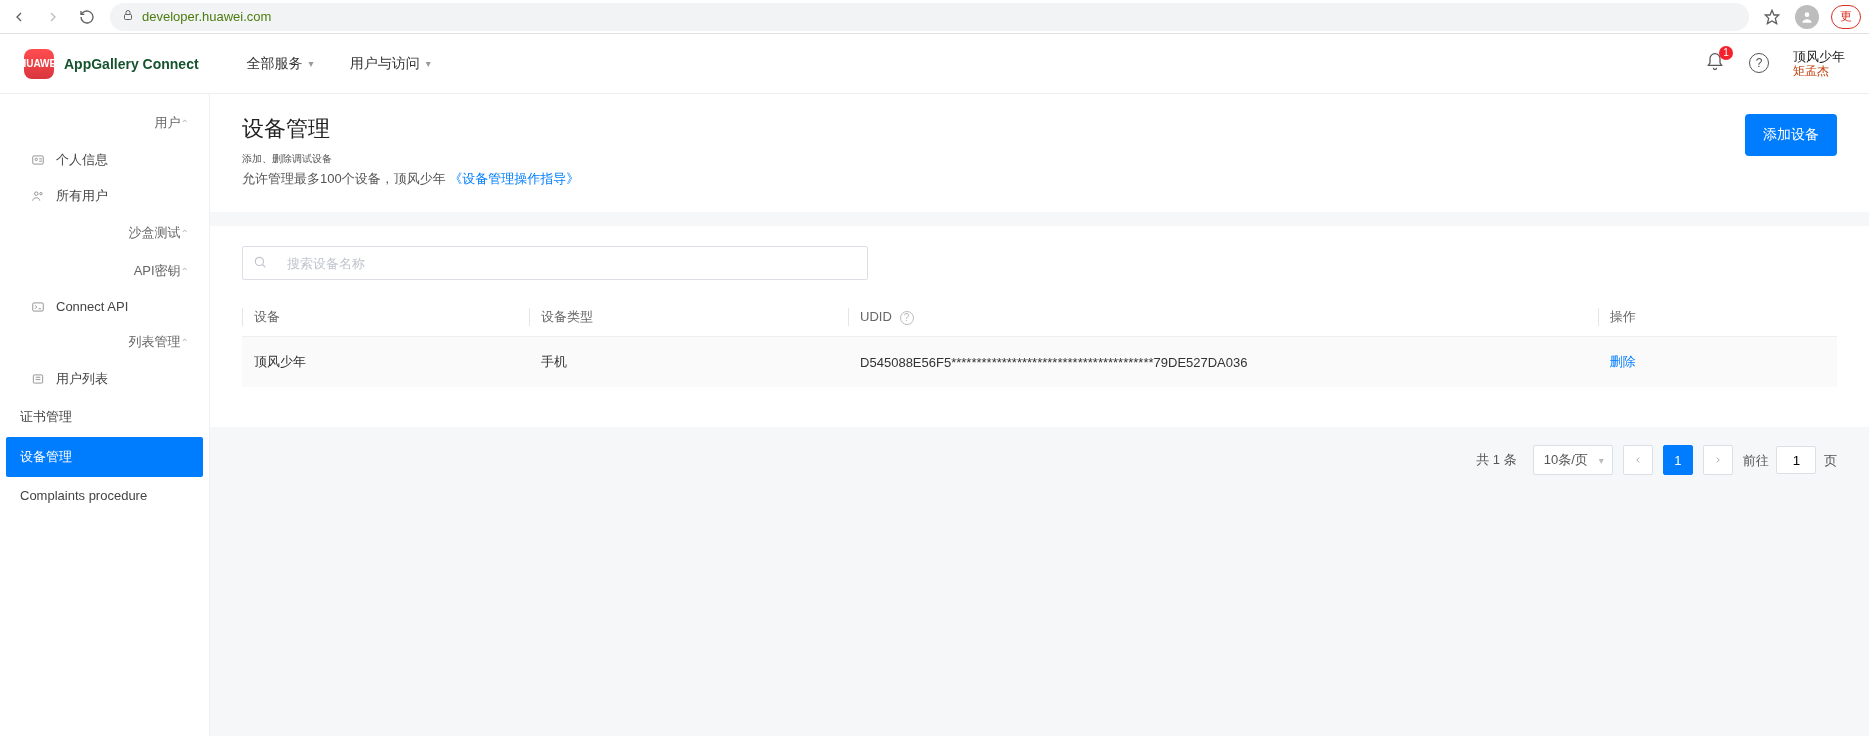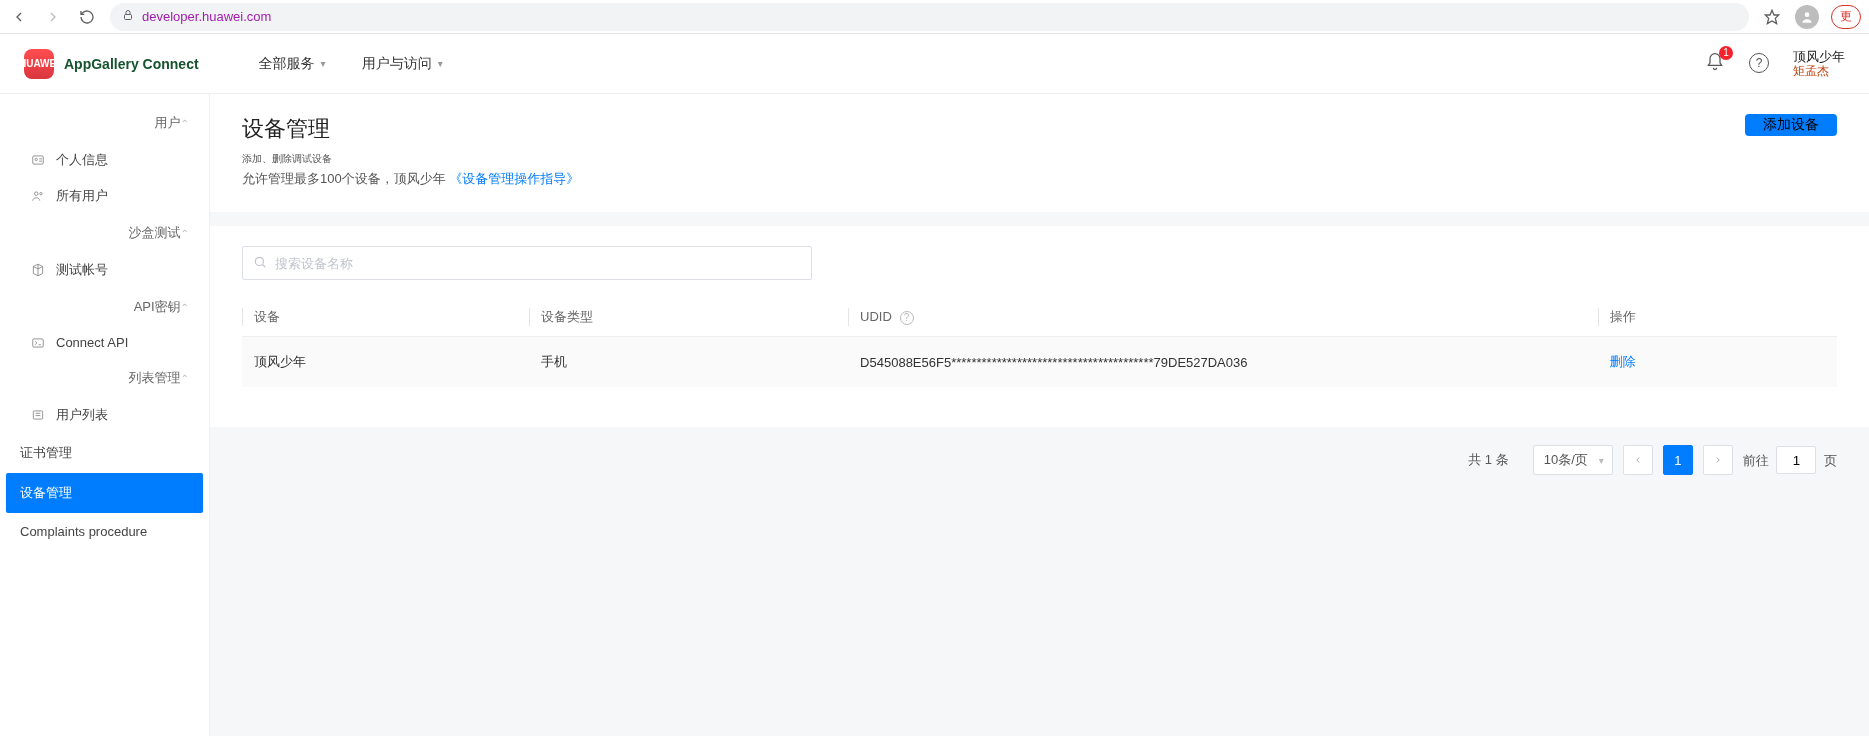--- a/index.html
+++ b/index.html
@@ -5,30 +5,30 @@
   * { box-sizing: border-box; margin: 0; padding: 0; }
   body { font-family: "Microsoft YaHei", Arial, sans-serif; font-size: 14px; color: #333; background: #fff; }
 
   
   .chrome-bar { height: 34px; background: #fff; border-bottom: 1px solid #e0e0e0; display: flex; align-items: center; padding: 0 8px; gap: 12px; }
   .nav-btn { width: 22px; height: 22px; display: flex; align-items: center; justify-content: center; color: #606060; border-radius: 50%; }
   .nav-btn.disabled { color: #bdbdbd; }
   .reload-btn { color: #606060; }
   .omnibox { flex: 1; height: 28px; background: #f1f3f4; border-radius: 14px; display: flex; align-items: center; padding: 0 12px; gap: 8px; color: #5f6368; font-size: 13px; }
   .omnibox .lock { color: #5f6368; }
-  .omnibox .url { color: #a21caf; }
+  .omnibox .url { color: #4d7c0f; }
   .star { color: #606060; }
   .avatar-circle { width: 24px; height: 24px; border-radius: 50%; background: #bdbdbd; display: flex; align-items: center; justify-content: center; color: #fff; }
   .overflow-btn { width: 30px; height: 24px; border: 1px solid #d93025; border-radius: 12px; color: #d93025; display: flex; align-items: center; justify-content: center; font-size: 12px; }
 
   
   .app-header { height: 60px; border-bottom: 1px solid #eee; display: flex; align-items: center; padding: 0 24px; }
   .logo-box { width: 30px; height: 30px; background: linear-gradient(180deg, #ff4d4f, #d9363e); border-radius: 8px; display: flex; align-items: center; justify-content: center; color: #fff; font-size: 10px; font-weight: bold; }
   .logo-text { margin-left: 10px; font-weight: 600; font-size: 14px; color: #14532d; }
-  .header-menu { display: flex; gap: 36px; margin-left: 60px; }
+  .header-menu { display: flex; gap: 36px; margin-left: 48px; }
   .header-menu-item { display: flex; align-items: center; gap: 6px; color: #333; cursor: pointer; }
   .header-menu-item .chev { color: #999; font-size: 10px; }
   .header-right { margin-left: auto; display: flex; align-items: center; gap: 24px; }
   .bell-wrap { position: relative; color: #555; }
   .badge { position: absolute; top: -6px; right: -8px; background: #f5222d; color: #fff; border-radius: 8px; min-width: 14px; height: 14px; font-size: 10px; display: flex; align-items: center; justify-content: center; padding: 0 3px; }
   .help-circle { width: 20px; height: 20px; border: 1.5px solid #555; border-radius: 50%; display: flex; align-items: center; justify-content: center; font-size: 12px; color: #555; }
   .user-block { line-height: 1.2; }
   .user-block .name { font-size: 13px; color: #222; }
   .user-block .sub { font-size: 12px; color: #c2410c; }
 
@@ -45,40 +45,40 @@
 
   
   .main { flex: 1; background: #f6f7f9; overflow: auto; }
   .panel { background: #fff; margin: 0; }
   .panel-head { padding: 20px 32px 24px; display: flex; align-items: flex-start; border-bottom-width: 0; }
   .panel-head-left { flex: 1; }
   .page-title { font-size: 22px; font-weight: 500; color: #222; margin-bottom: 8px; }
   .page-sub { font-size: 10px; color: #555; margin-bottom: 4px; }
   .page-desc { font-size: 13px; color: #555; }
   .page-desc a { color: #007dff; text-decoration: none; }
-  .add-btn { background: #007dff; color: #000000; border: none; border-radius: 4px; padding: 2px 18px; font-size: 14px; cursor: pointer; }
+  .add-btn { background: #007dff; color: #ffffff; border: none; border-radius: 4px; padding: 12px 18px; font-size: 14px; cursor: pointer; }
 
   .gap { height: 14px; background: #f6f7f9; }
 
   .panel-body { padding: 20px 32px 40px; }
-  .search-box { width: 570px; height: 34px; border: 1px solid #dcdfe6; border-radius: 2px; display: flex; align-items: center; padding: 0 10px; gap: 8px; color: #c0c4cc; margin-bottom: 18px; }
+  .search-box { width: 626px; height: 34px; border: 1px solid #dcdfe6; border-radius: 2px; display: flex; align-items: center; padding: 0 10px; gap: 20px; color: #c0c4cc; margin-bottom: 18px; }
   .search-box input { border: none; outline: none; flex: 1; font-size: 13px; color: #333; background: transparent; }
   .search-box input::placeholder { color: #c0c4cc; }
 
   table { width: 100%; border-collapse: collapse; font-size: 13px; }
   thead th { text-align: left; font-weight: 400; color: #666; padding: 10px 12px; border-bottom: 1px solid #eee; position: relative; }
   thead th::before { content: ""; position: absolute; left: 0; top: 10px; bottom: 10px; width: 1px; background: #e5e5e5; }
   tbody td { padding: 16px 12px; color: #333; background: #fafafa; }
   .udid-cell { font-family: inherit; letter-spacing: 0; }
   .q-icon { display: inline-flex; width: 14px; height: 14px; border: 1px solid #bbb; color: #bbb; border-radius: 50%; align-items: center; justify-content: center; font-size: 10px; margin-left: 4px; }
   .link-del { color: #007dff; cursor: pointer; }
 
   
   .pager { display: flex; align-items: center; justify-content: flex-end; gap: 10px; padding: 18px 32px 30px; font-size: 13px; color: #555; background: #f6f7f9; }
-  .pager .total { margin-right: 14px; }
+  .pager .total { margin-right: 6px; }
   .page-size { border: 1px solid #dcdfe6; border-radius: 2px; padding: 5px 24px 5px 10px; background: #fff; position: relative; cursor: pointer; }
   .page-size .chev { position: absolute; right: 8px; top: 50%; transform: translateY(-50%); font-size: 10px; color: #bbb; }
   .pg-btn { width: 30px; height: 30px; border: 1px solid #dcdfe6; background: #fff; border-radius: 2px; display: flex; align-items: center; justify-content: center; color: #999; cursor: pointer; }
   .pg-btn.current { background: #007dff; color: #fff; border-color: #007dff; }
   .jump input { width: 40px; height: 28px; border: 1px solid #dcdfe6; border-radius: 2px; text-align: center; margin: 0 4px; }
 </style>
 </head>
 <body>
 
 <div class="chrome-bar">
@@ -182,29 +182,20 @@
             </svg>
           </span>
         <span>所有用户</span>
       </div>
     </div>
 
     <div class="side-group">
       <div class="side-group-header">
         <span>沙盒测试</span>
           <span class="chev">⌃</span>
-      </div>
-      <div class="side-item">
-        <span class="icn">
-            <svg width="14" height="14" viewBox="0 0 24 24" fill="none" stroke="currentColor" stroke-width="1.5">
-              <path d="M12 2l8 4v12l-8 4-8-4V6l8-4z"></path>
-              <path d="M12 2v20M4 6l8 4 8-4"></path>
-            </svg>
-          </span>
-        <span>测试帐号</span>
       </div>
     </div>
 
     <div class="side-group">
       <div class="side-group-header">
         <span>API密钥</span>
           <span class="chev">⌃</span>
       </div>
       <div class="side-item">
         <span class="icn">

